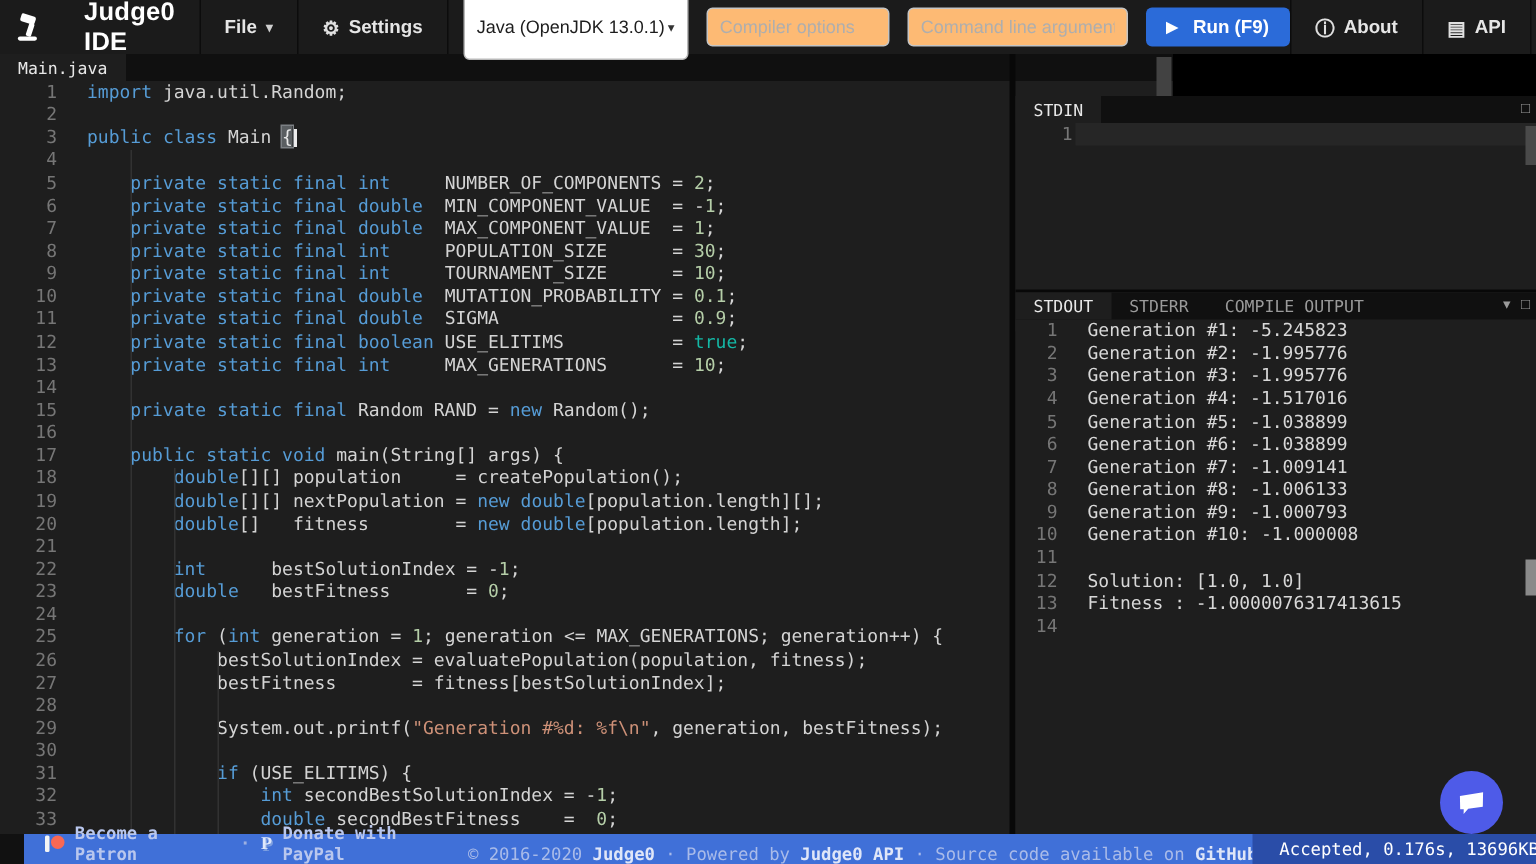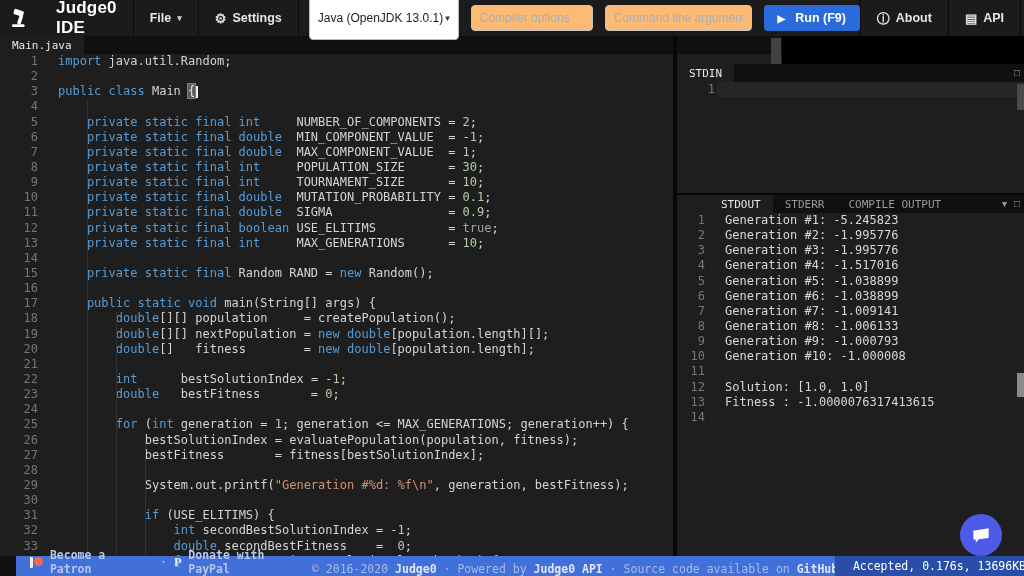--- a/index.html
+++ b/index.html
@@ -44,39 +44,39 @@
 
   .editor-pane { position:absolute; left:0; top:0; width:782px; height:520px; background:#1e1e1e; }
   .editor-body { position:absolute; left:0; top:18px; width:673px; height:502px; overflow:hidden; }
   .code-row { display:flex; height:15.15px; line-height:15.15px; white-space:pre;
     font-family:"DejaVu Sans Mono", monospace; font-size:12px; }
   .gutter-num { flex:0 0 40px; text-align:right; color:#767676; padding-right:2px; }
   .code-text { margin-left:18px; color:#d4d4d4; }
   .tk-kw { color:#569cd6; }
   .tk-num { color:#b5cea8; }
   .tk-str { color:#ce9178; }
-  .tk-bool { color:#a3a3a3; }
+  .tk-bool { color:#14b8a6; }
   .tk-pl { color:#d4d4d4; }
   .tk-brk { color:#e8e8e8; background:#5a5e61; box-shadow:0 0 0 1px #7c8084; }
   .tk-cur { display:inline-block; width:1.5px; height:12px; background:#ededed;
     vertical-align:middle; margin-left:1px; }
   .indent-guide { position:absolute; width:1px; background:#323232; }
   .ed-scrollbar { position:absolute; right:1px; top:0; width:10px; height:502px; }
   .ed-thumb { position:absolute; left:0; top:2px; width:10px; height:84px; background:#424242; }
   .ed-marker { position:absolute; left:-1px; top:415px; width:11px; height:9px;
     background:#b9b9b9; border:2px solid #6f6f6f; }
 
   .v-divider { position:absolute; left:673px; top:0; width:4px; height:520px; background:#080808; }
 
   .right-pane { position:absolute; left:677px; top:0; width:347px; height:520px; }
   .stdin-panel { position:absolute; left:0; top:0; width:347px; height:157px; background:#1e1e1e;margin-top:28px; }
   .stdin-body { position:absolute; left:0; top:18px; width:347px; height:139px; overflow:hidden; }
   .stdin-row .line-fill { flex:1 1 auto; background:#262626; height:15.15px; }
   .h-divider { position:absolute; left:0; top:157px; width:347px; height:2px; background:#080808; }
-  .stdout-panel { position:absolute; left:0; top:159px; width:347px; height:361px; background:#1e1e1e;padding-left:32px; }
+  .stdout-panel { position:absolute; left:0; top:159px; width:347px; height:361px; background:#1e1e1e; }
   .stdout-body { position:absolute; left:0; top:18px; width:347px; height:343px; overflow:hidden; }
   .out-row { display:flex; height:15.15px; line-height:15.15px; white-space:pre;
     font-family:"DejaVu Sans Mono", monospace; font-size:12px; }
   .out-num { flex:0 0 28px; text-align:right; color:#767676; }
   .out-text { margin-left:20px; color:#d8d8d8; }
   .rp-thumb { position:absolute; right:0; width:7px; }
 
   
   .statusbar { position:absolute; left:16px; top:556px; width:1024px; height:20px; background:#4070d8;
     display:flex; align-items:flex-end; font-family:"DejaVu Sans Mono", monospace; font-size:11.5px;

